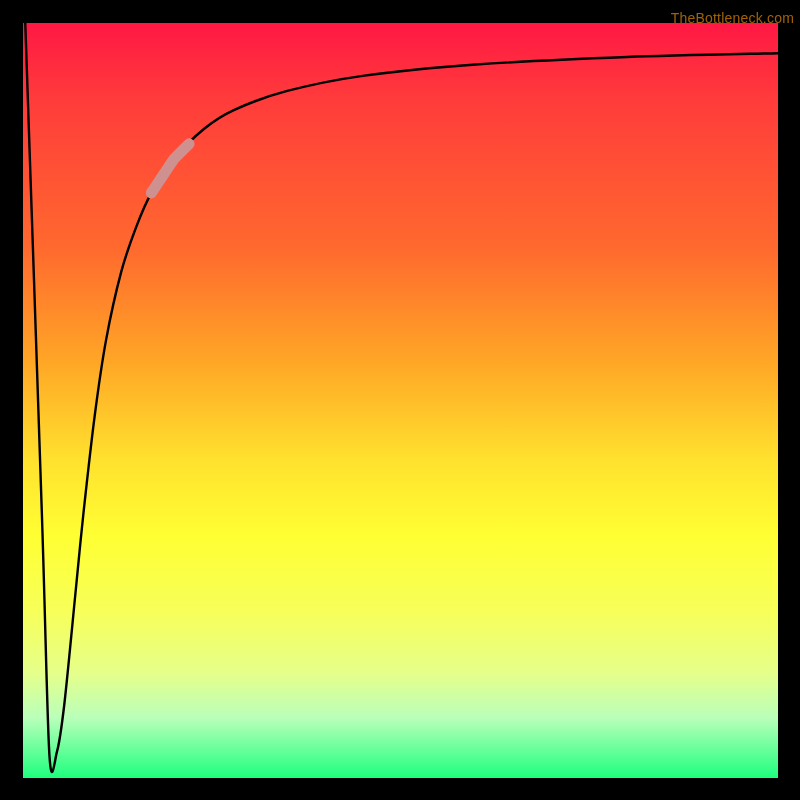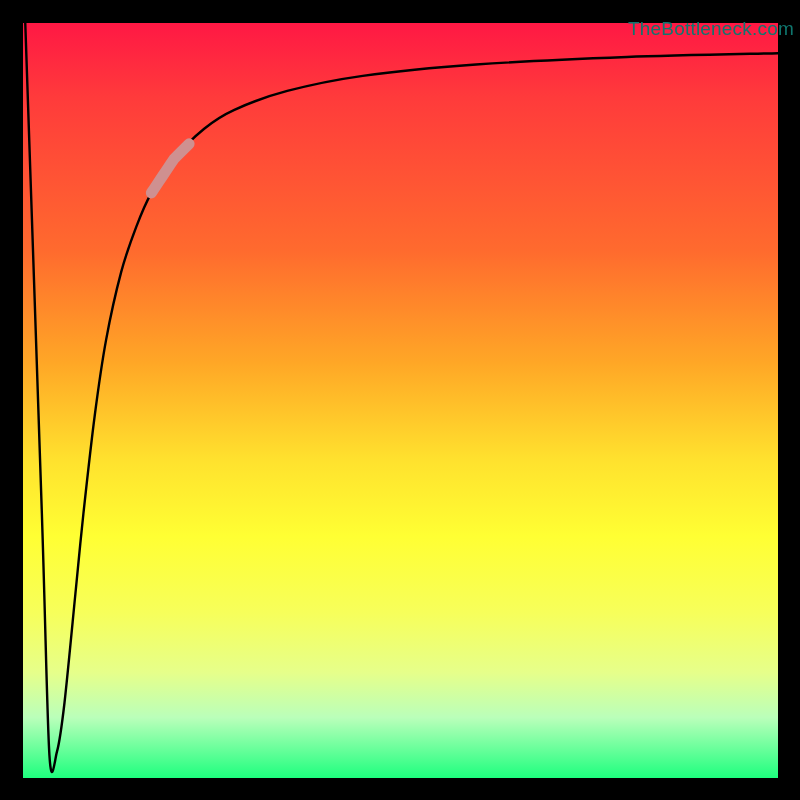--- a/index.html
+++ b/index.html
@@ -33,24 +33,24 @@
       #ffff33 68%,
       #f7ff5a 78%,
       #e6ff8a 86%,
       #baffba 92%,
       #6cff9c 96%,
       #1eff7e 100%
     );
   }
   .attribution {
     position: absolute;
-    top: 18px;
+    top: 10px;
     right: 6px;
-    color: #0f766e;
-    font-size: 19px;
+    color: #a16207;
+    font-size: 14px;
     letter-spacing: 0.2px;
   }
   svg.curves {
     position: absolute;
     left: 0; top: 0;
     width: 755px; height: 755px;
     overflow: visible;
   }
 </style>
 </head>

